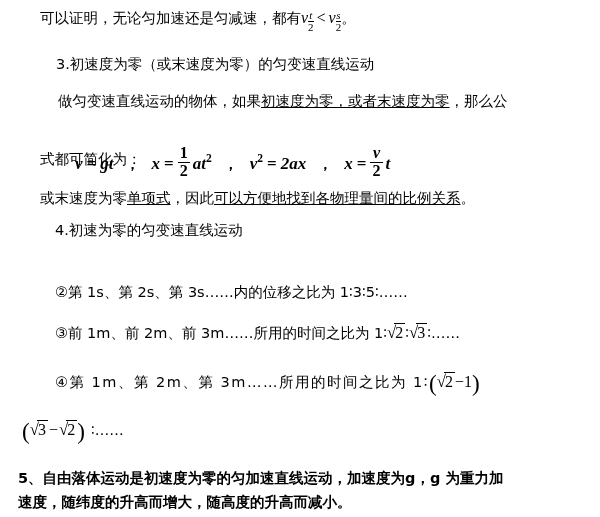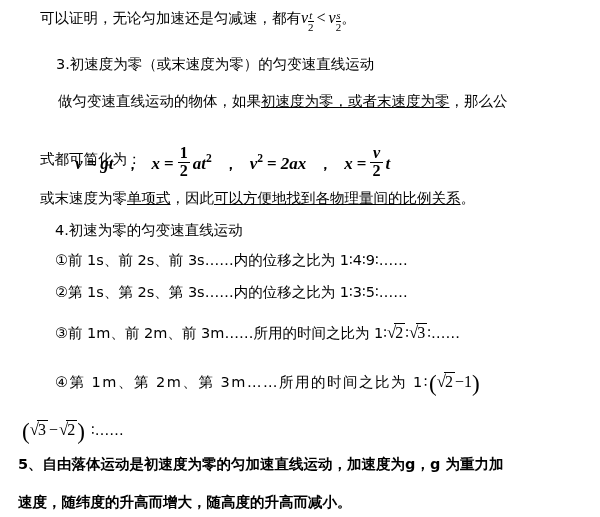--- a/index.html
+++ b/index.html
@@ -90,31 +90,30 @@
   <div class="line math" style="left:75px; top:145px; font-size:17px;font-weight:bold;">
     <span><span>v</span><span class="upr" style="padding:0 4px">=</span><span>gt</span></span><span class="upr cn" style="padding:0 12px; font-size:14px;">，</span><span><span>x</span><span class="upr" style="padding:0 4px">=</span><span class="frac"><span class="num upr">1</span><span class="den upr">2</span></span><span style="padding-left:3px">at</span><span class="sup">2</span></span><span class="upr cn" style="padding:0 12px; font-size:14px;">，</span><span><span>v</span><span class="sup">2</span><span class="upr" style="padding:0 4px">=</span><span>2ax</span></span><span class="upr cn" style="padding:0 12px; font-size:14px;">，</span><span><span>x</span><span class="upr" style="padding:0 4px">=</span><span class="frac"><span class="num" style="font-style:italic">v</span><span class="den upr">2</span></span><span style="padding-left:3px">t</span></span>
   </div>
 
   <div class="line cn" style="left:40px; top:190px;">
     <span>或末速度为零</span><span class="uline">单项式</span><span>，因此</span><span class="uline">可以方便地找到各物理量间的比例关系</span><span>。</span>
   </div>
 
   <div class="line cn" style="left:55px; top:222px;">4.初速为零的匀变速直线运动</div>
 
-  <div class="line cn" style="left:55px; top:252px;">①前 1s、前 2s、前 3s……内的位移之比为 1∶4∶9∶……</div>
   <div class="line cn" style="left:55px; top:284px;text-align:right;">②第 1s、第 2s、第 3s……内的位移之比为 1∶3∶5∶……</div>
 
   <div class="line cn" style="left:55px; top:323px;">
     <span>③前 1m、前 2m、前 3m……所用的时间之比为 1∶</span><span class="rad math"><span class="sign">√</span><span class="body upr">2</span></span><span>∶</span><span class="rad math"><span class="sign">√</span><span class="body upr">3</span></span><span>∶……</span>
   </div>
 
   <div class="line cn" style="left:55px; top:370px; letter-spacing:1.5px;">
     <span>④第 1m、第 2m、第 3m……所用的时间之比为 1∶</span><span class="math upr" style="letter-spacing:0"><span class="bigparen">(</span><span class="rad"><span class="sign">√</span><span class="body">2</span></span><span>−1</span><span class="bigparen">)</span></span>
   </div>
 
   <div class="line cn" style="left:22px; top:418px;text-align:center;">
     <span class="math upr"><span class="bigparen">(</span><span class="rad"><span class="sign">√</span><span class="body">3</span></span><span style="padding:0 1px">−</span><span class="rad"><span class="sign">√</span><span class="body">2</span></span><span class="bigparen">)</span></span><span style="padding-left:6px">∶……</span>
   </div>
 
-  <div class="line cn" style="left:18px; top:456px; font-weight:bold;">5、自由落体运动是初速度为零的匀加速直线运动，加速度为g，g 为重力加</div>
+  <div class="line cn" style="left:18px; top:470px; font-weight:bold;">5、自由落体运动是初速度为零的匀加速直线运动，加速度为g，g 为重力加</div>
   <div class="line cn" style="left:18px; top:494px; font-weight:bold;">速度，随纬度的升高而增大，随高度的升高而减小。</div>
 
 </div>
 
 </body></html>

